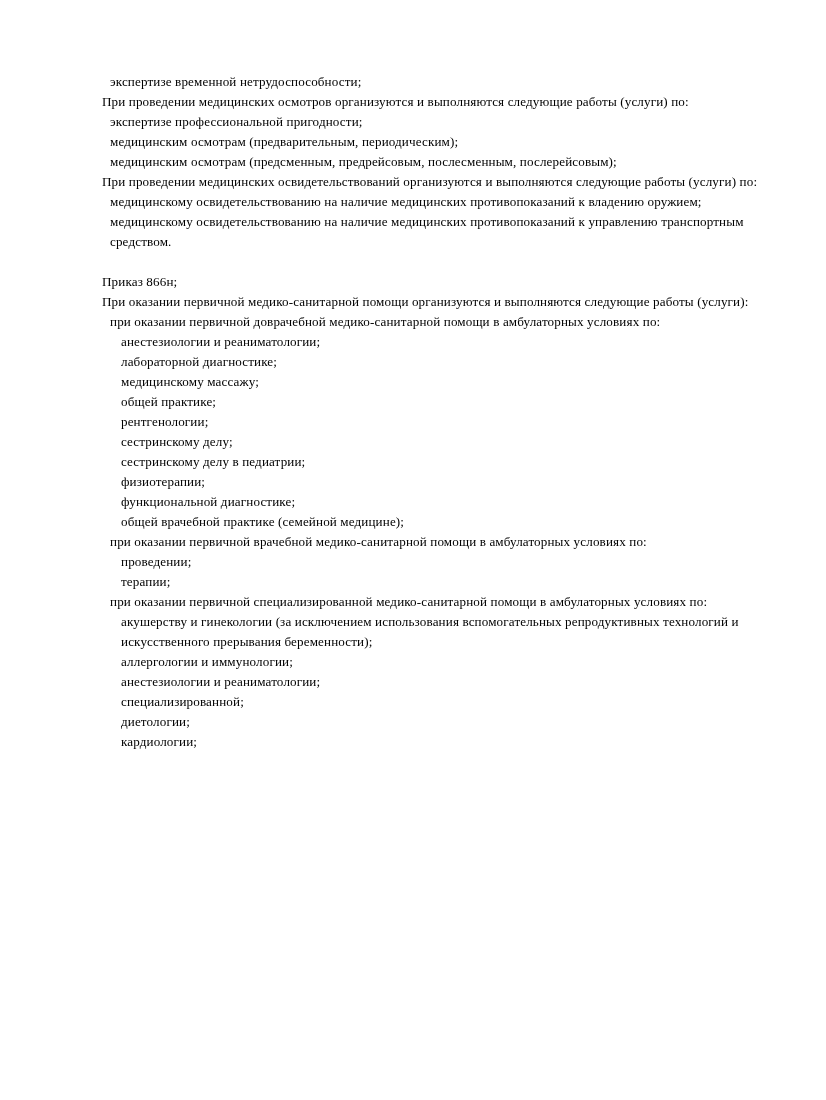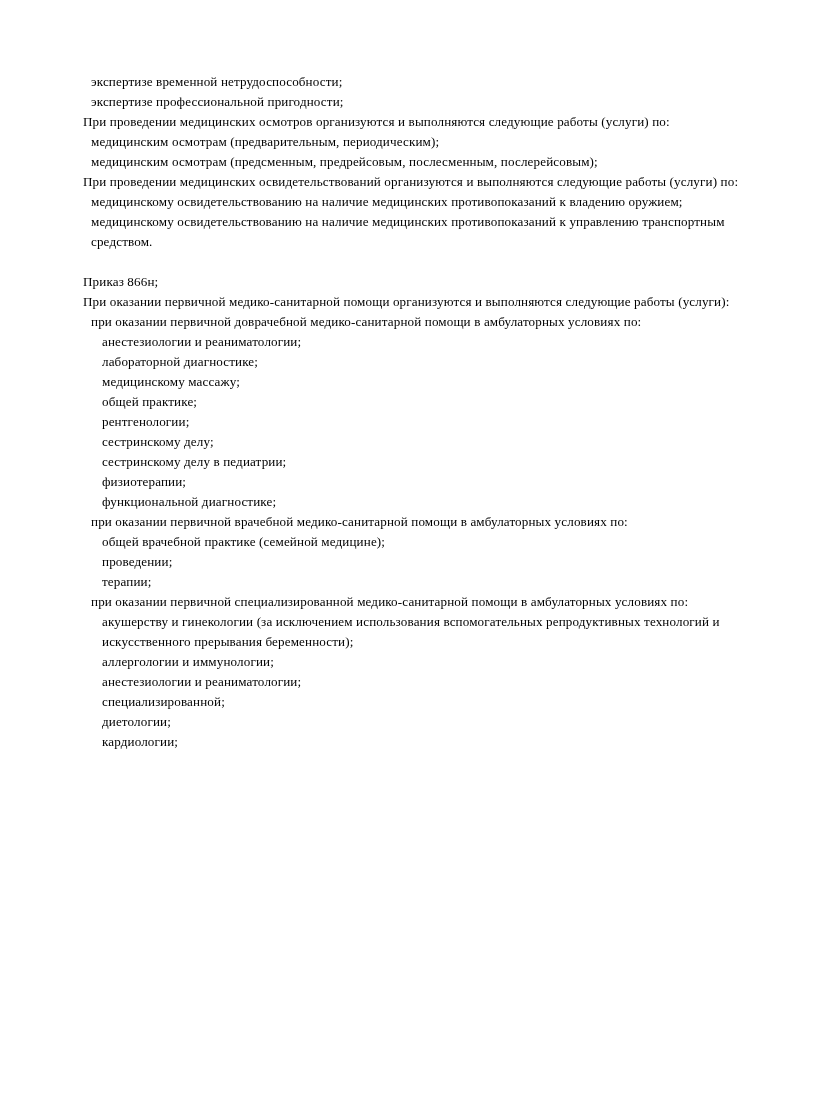--- a/index.html
+++ b/index.html
@@ -18,21 +18,21 @@
   .page {
     position: relative;
     width: 826px;
     height: 1100px;
     background: #ffffff;
     box-sizing: border-box;
     overflow: hidden;
   }
   .doc-body {
     position: absolute;
-    left: 83px;
+    left: 102px;
     top: 72px;
     width: 698px;
   }
   .line {
     font-size: 13.1px;
     line-height: 20px;
     white-space: pre-wrap;
     text-align: left;
     letter-spacing: 0.01em;
   }
@@ -47,44 +47,44 @@
     font-size: 13.1px;
   }
 </style>
 </head>
 <body>
 
 <div class="page">
   <div class="doc-body">
       <div>
         <div class="line lvl1">экспертизе временной нетрудоспособности;</div>
+        <div class="line lvl0">При проведении медицинских осмотров организуются и выполняются следующие работы (услуги) по:</div>
         <div class="line lvl1">экспертизе профессиональной пригодности;</div>
-        <div class="line lvl0">При проведении медицинских осмотров организуются и выполняются следующие работы (услуги) по:</div>
         <div class="line lvl1">медицинским осмотрам (предварительным, периодическим);</div>
         <div class="line lvl1">медицинским осмотрам (предсменным, предрейсовым, послесменным, послерейсовым);</div>
         <div class="line lvl0">При проведении медицинских освидетельствований организуются и выполняются следующие работы (услуги) по:</div>
         <div class="line lvl1">медицинскому освидетельствованию на наличие медицинских противопоказаний к владению оружием;</div>
         <div class="line lvl1">медицинскому освидетельствованию на наличие медицинских противопоказаний к управлению транспортным средством.</div>
       </div>
       <div class="spacer">&nbsp;</div>
       <div>
         <div class="line lvl0">Приказ 866н;</div>
         <div class="line lvl0">При оказании первичной медико-санитарной помощи организуются и выполняются следующие работы (услуги):</div>
         <div class="line lvl1">при оказании первичной доврачебной медико-санитарной помощи в амбулаторных условиях по:</div>
         <div class="line lvl2">анестезиологии и реаниматологии;</div>
         <div class="line lvl2">лабораторной диагностике;</div>
         <div class="line lvl2">медицинскому массажу;</div>
         <div class="line lvl2">общей практике;</div>
         <div class="line lvl2">рентгенологии;</div>
         <div class="line lvl2">сестринскому делу;</div>
         <div class="line lvl2">сестринскому делу в педиатрии;</div>
         <div class="line lvl2">физиотерапии;</div>
         <div class="line lvl2">функциональной диагностике;</div>
+        <div class="line lvl2">общей врачебной практике (семейной медицине);</div>
         <div class="line lvl1">при оказании первичной врачебной медико-санитарной помощи в амбулаторных условиях по:</div>
-        <div class="line lvl2">общей врачебной практике (семейной медицине);</div>
         <div class="line lvl2">проведении;</div>
         <div class="line lvl2">терапии;</div>
         <div class="line lvl1">при оказании первичной специализированной медико-санитарной помощи в амбулаторных условиях по:</div>
         <div class="line lvl2">акушерству и гинекологии (за исключением использования вспомогательных репродуктивных технологий и искусственного прерывания беременности);</div>
         <div class="line lvl2">аллергологии и иммунологии;</div>
         <div class="line lvl2">анестезиологии и реаниматологии;</div>
         <div class="line lvl2">специализированной;</div>
         <div class="line lvl2">диетологии;</div>
         <div class="line lvl2">кардиологии;</div>
       </div>

